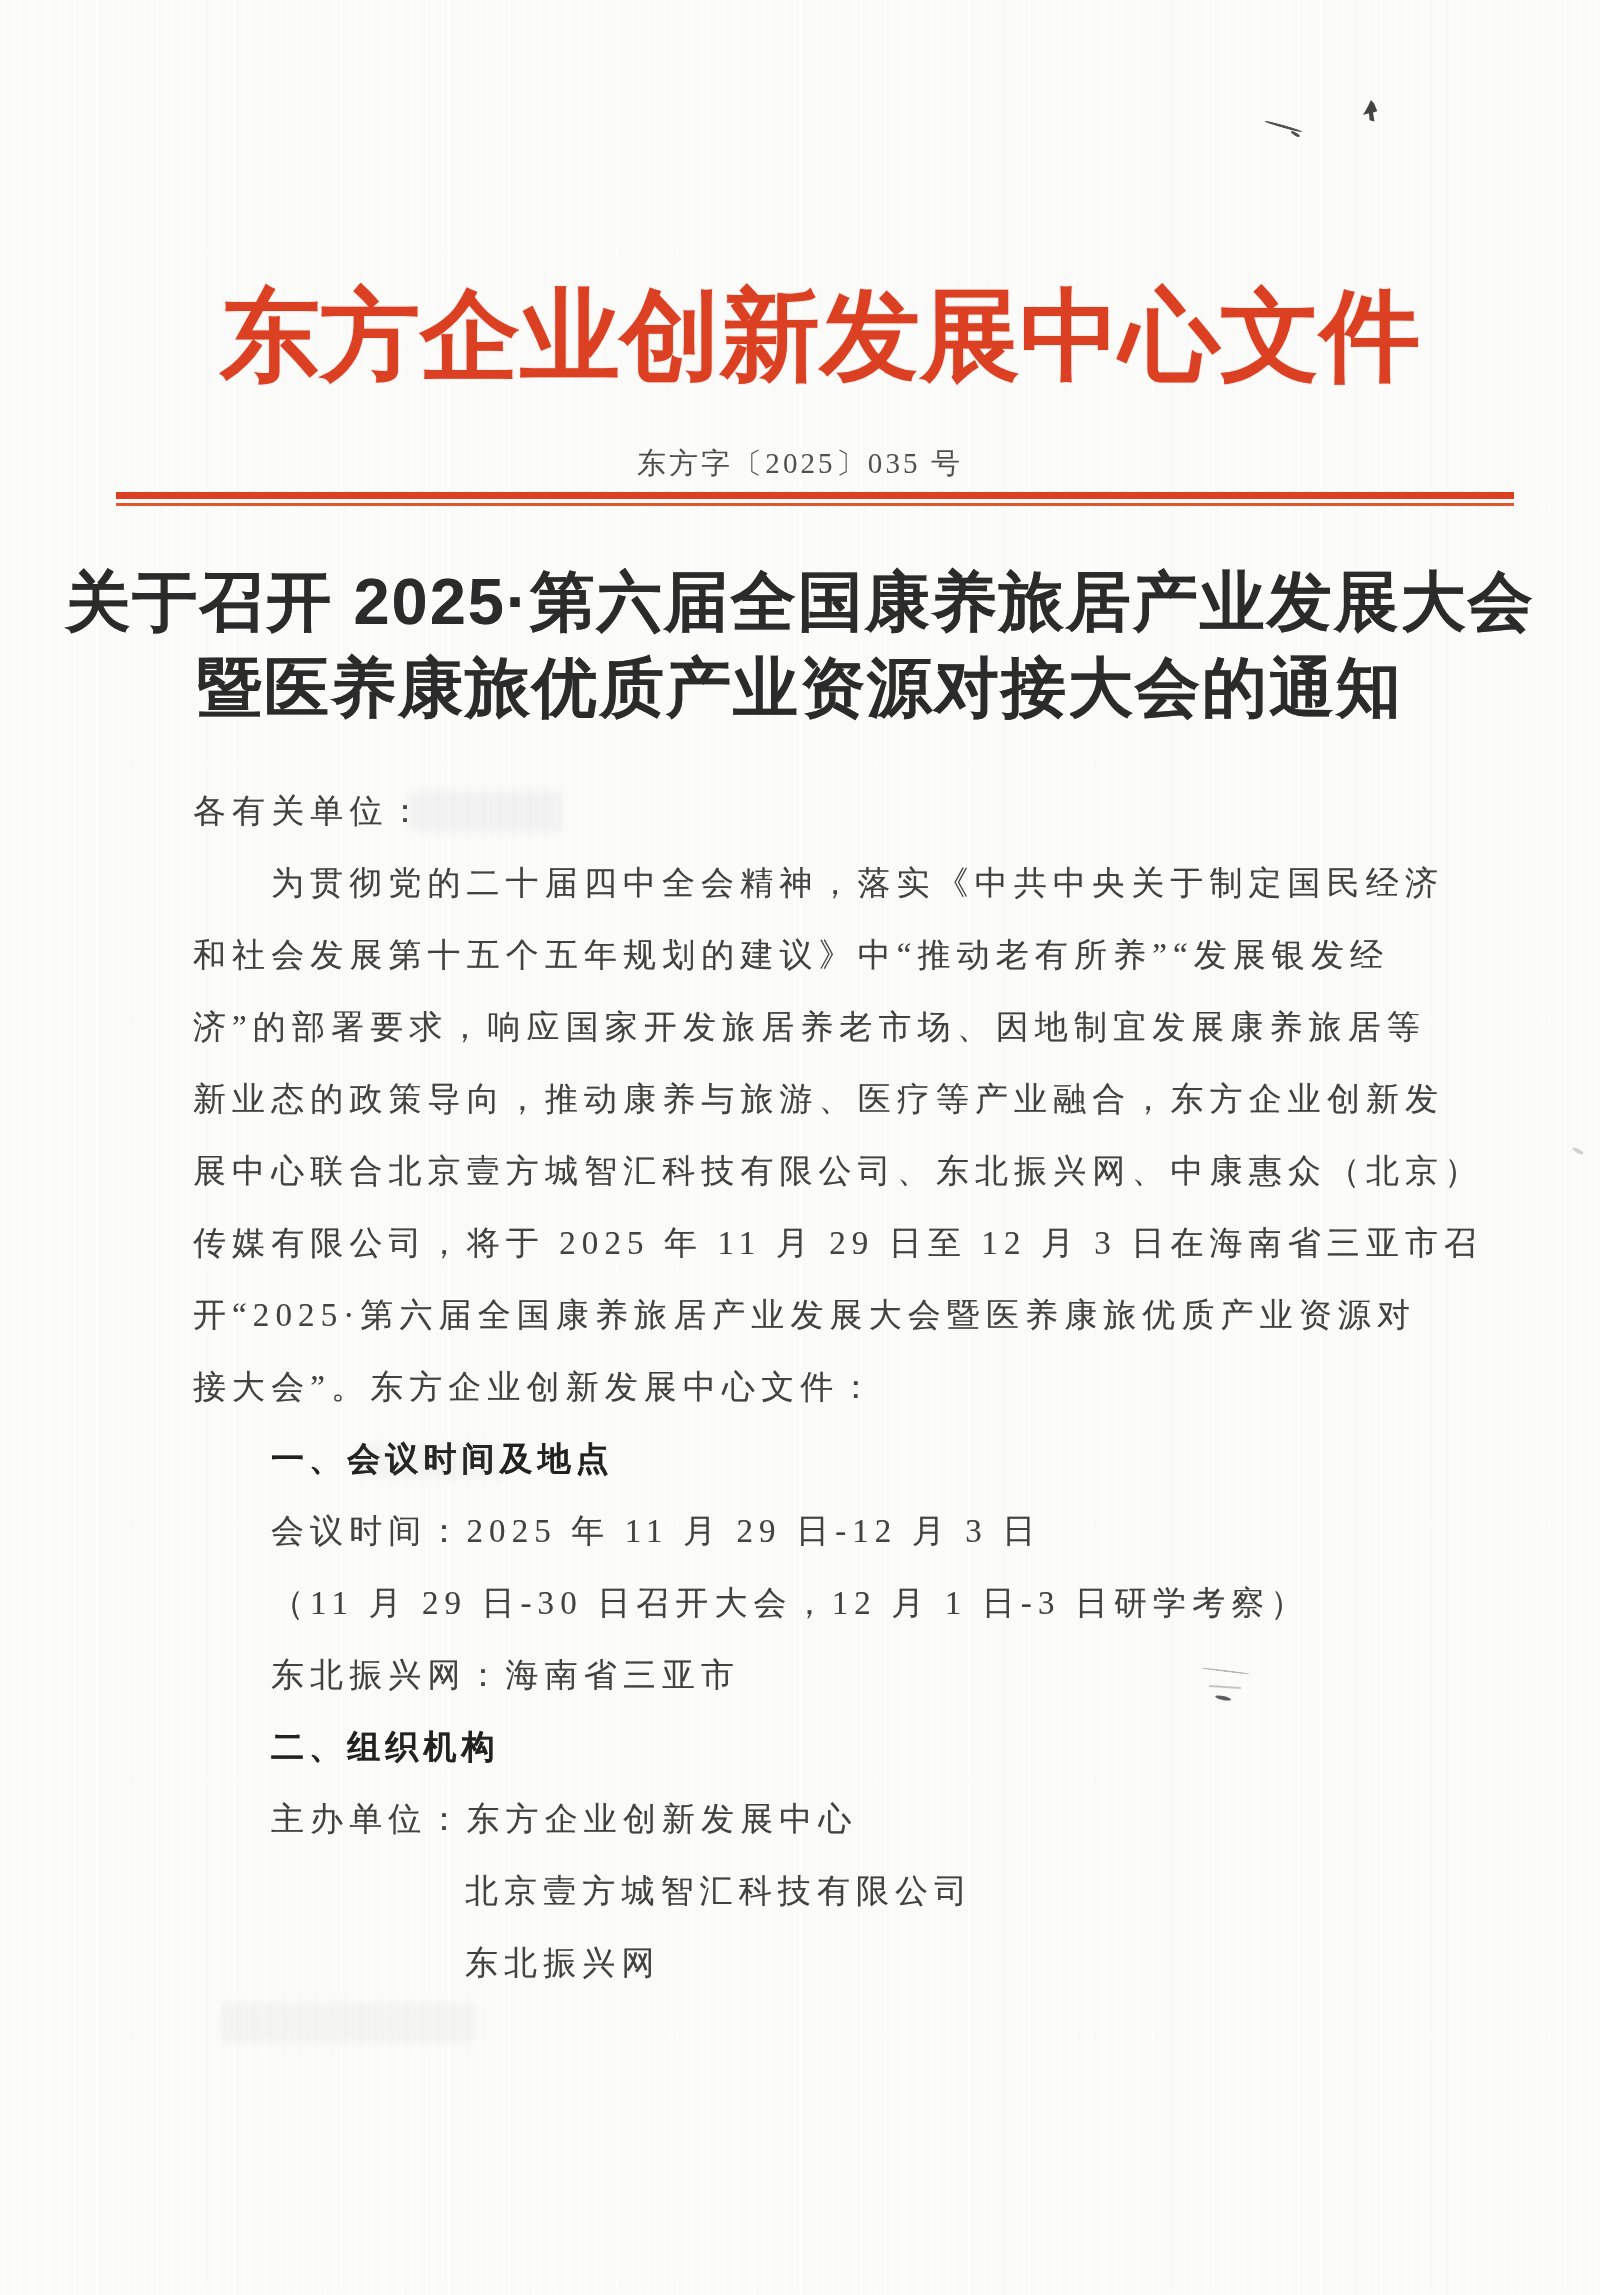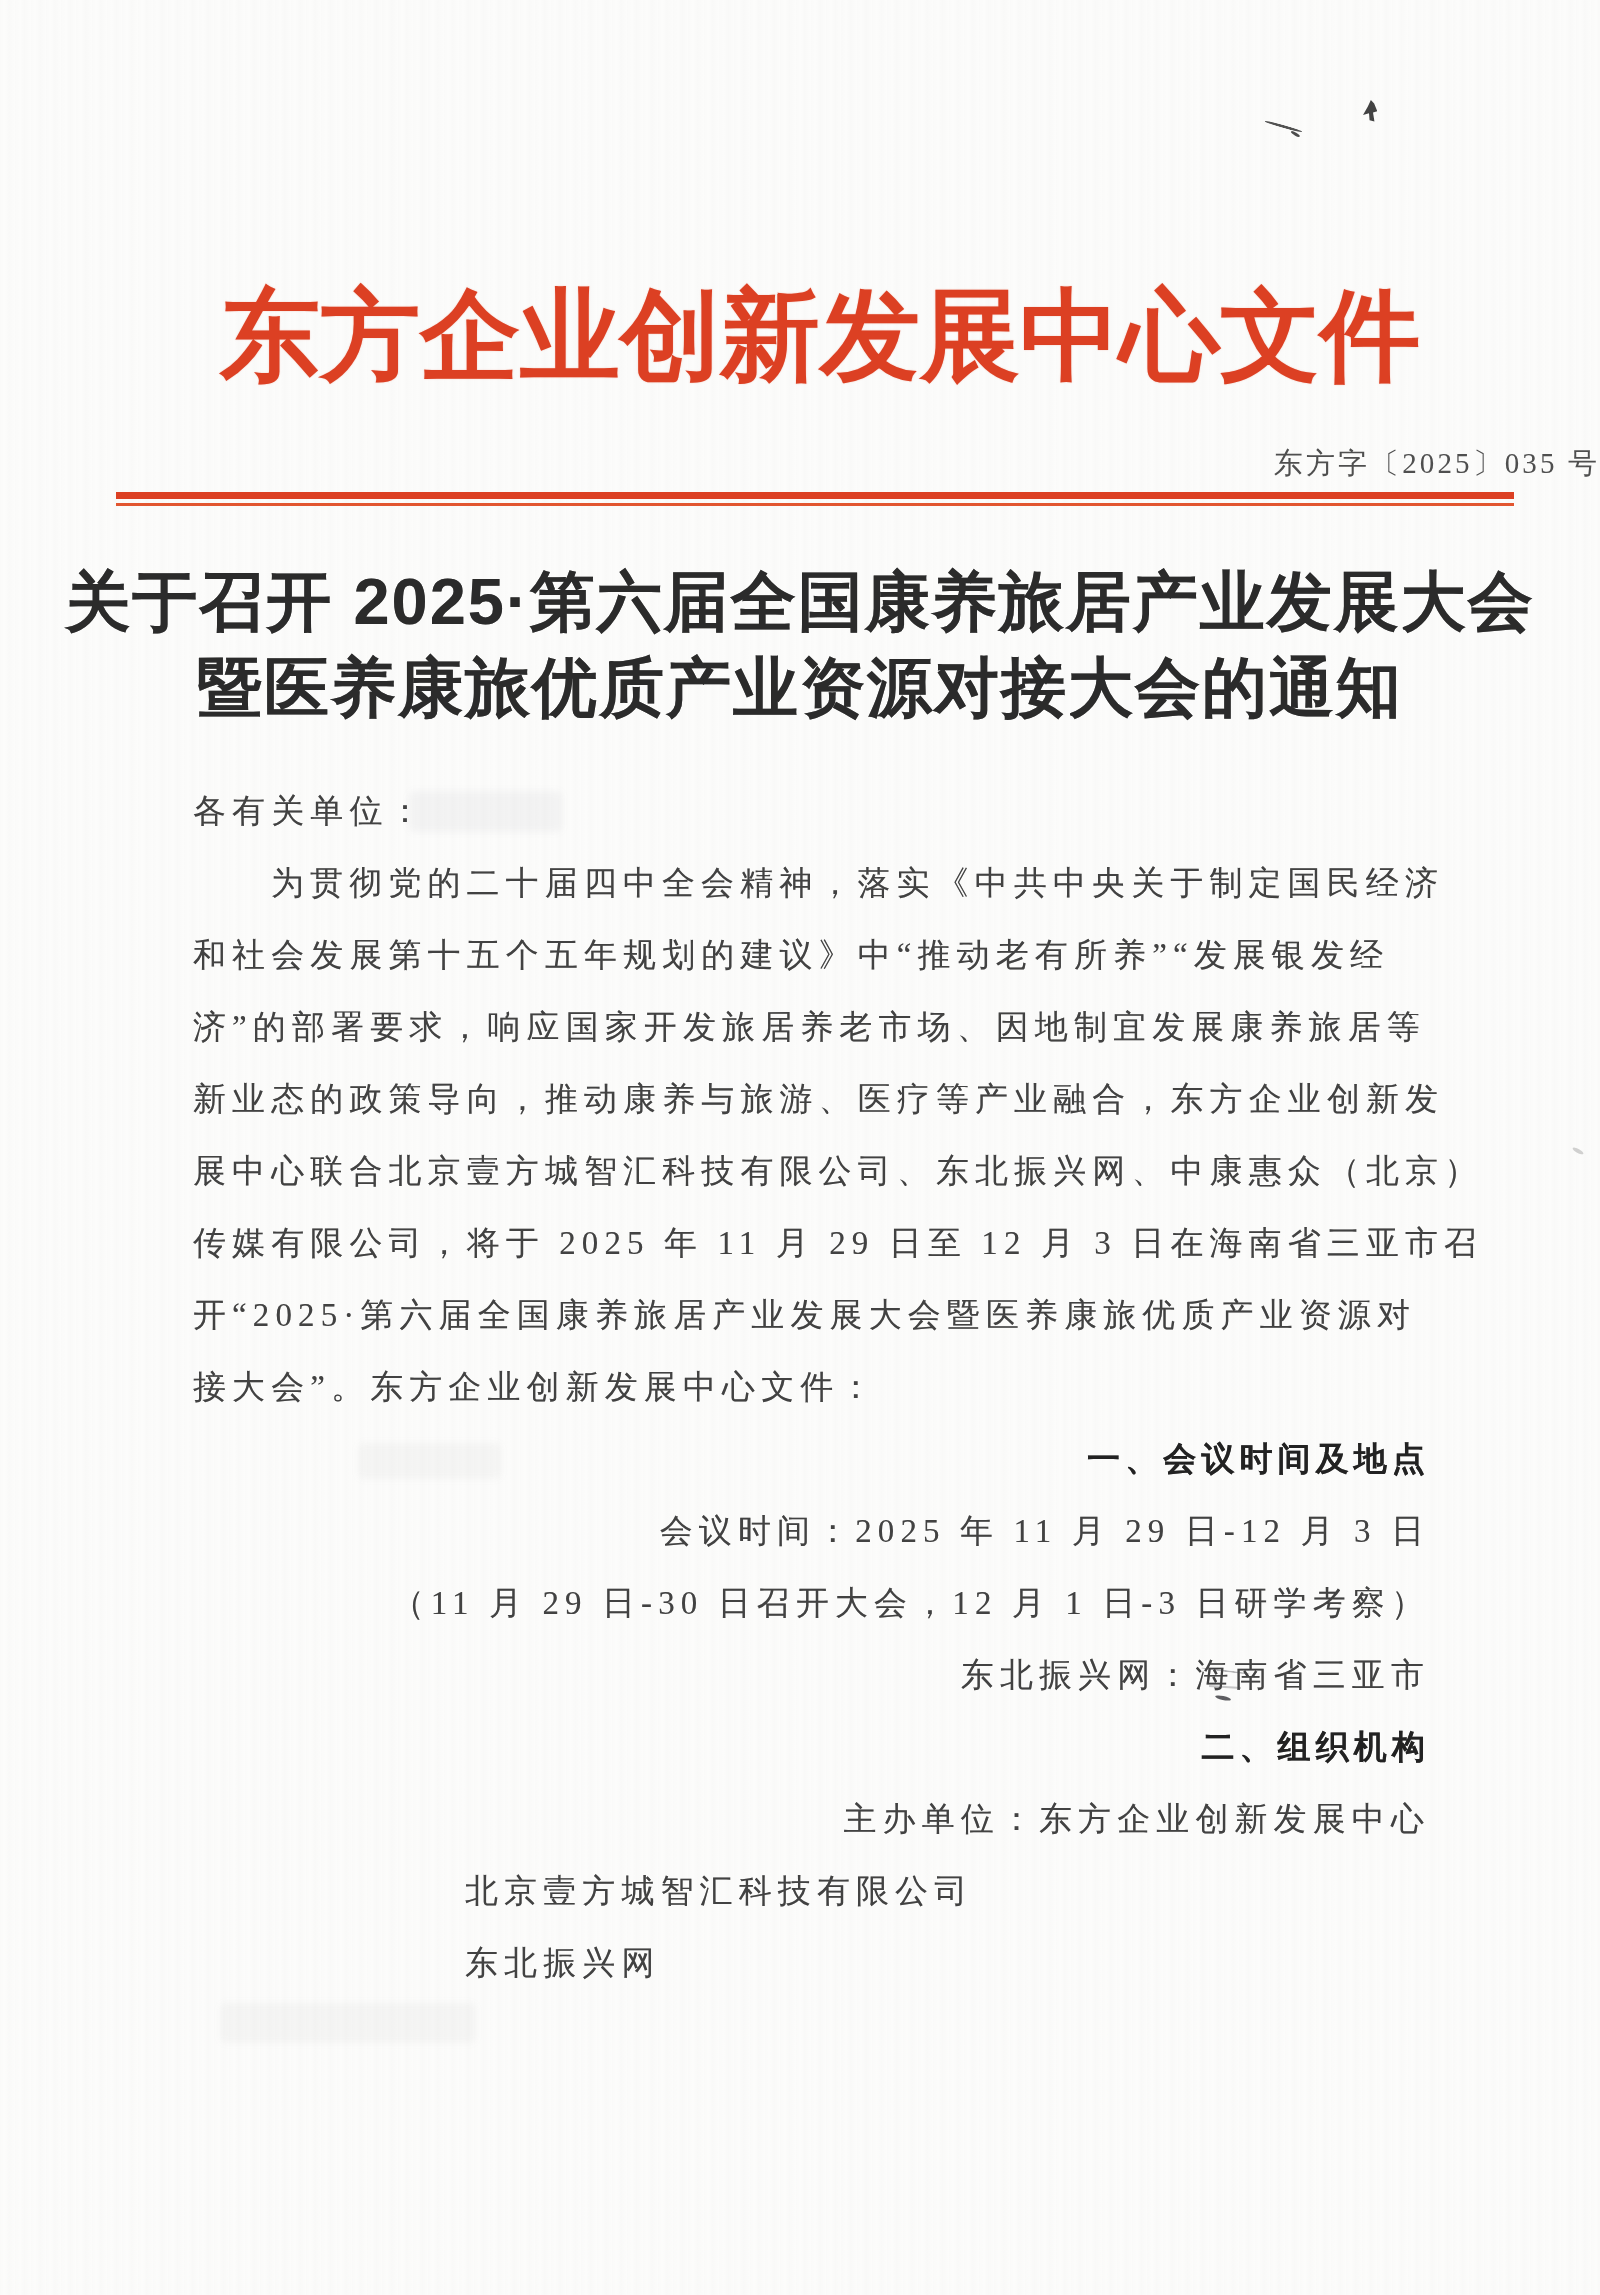--- a/index.html
+++ b/index.html
@@ -32,21 +32,21 @@
     text-align:center;
     font-size:100px;line-height:1.05;
     font-weight:700;
     color:var(--accent-red);
     text-shadow:0 0 1.5px rgba(220,64,35,.35);
     white-space:nowrap;
     padding-left:40px;
   }
   .doc-number{
     position:absolute;left:0;right:0;top:446px;
-    text-align:right;
+    text-align:center;
     font-size:29px;line-height:1.2;
     letter-spacing:3.1px;
     color:var(--faint-ink);
     white-space:nowrap;
   }
   .red-line{position:absolute;left:116px;width:1398px;background:var(--accent-red);}
   .red-line.thick{top:492px;height:7.2px;}
   .red-line.thin{top:503px;height:2.6px;background:var(--accent-red-light);}
   .doc-title{
     position:absolute;left:0;right:0;top:559px;
@@ -60,21 +60,21 @@
     white-space:nowrap;
   }
   .body-block{
     position:absolute;left:193px;top:775px;width:1237px;
     font-size:33px;line-height:72px;
     letter-spacing:6.1px;
     color:var(--body-ink);
     text-shadow:0 0 0.5px rgba(60,60,60,.35);
   }
   .line{height:72px;white-space:nowrap;}
-  .indent2{padding-left:78px;text-align:right;}
+  .indent2{padding-left:78px;}
   .indent7{padding-left:272px;}
   .heading{
     font-family:"Liberation Sans","DejaVu Sans",sans-serif;
     font-weight:700;
     color:#222;
     letter-spacing:5.1px;
     text-shadow:0 0 0.5px rgba(20,20,20,.6);
   }
   
   .ink-mark-a{

